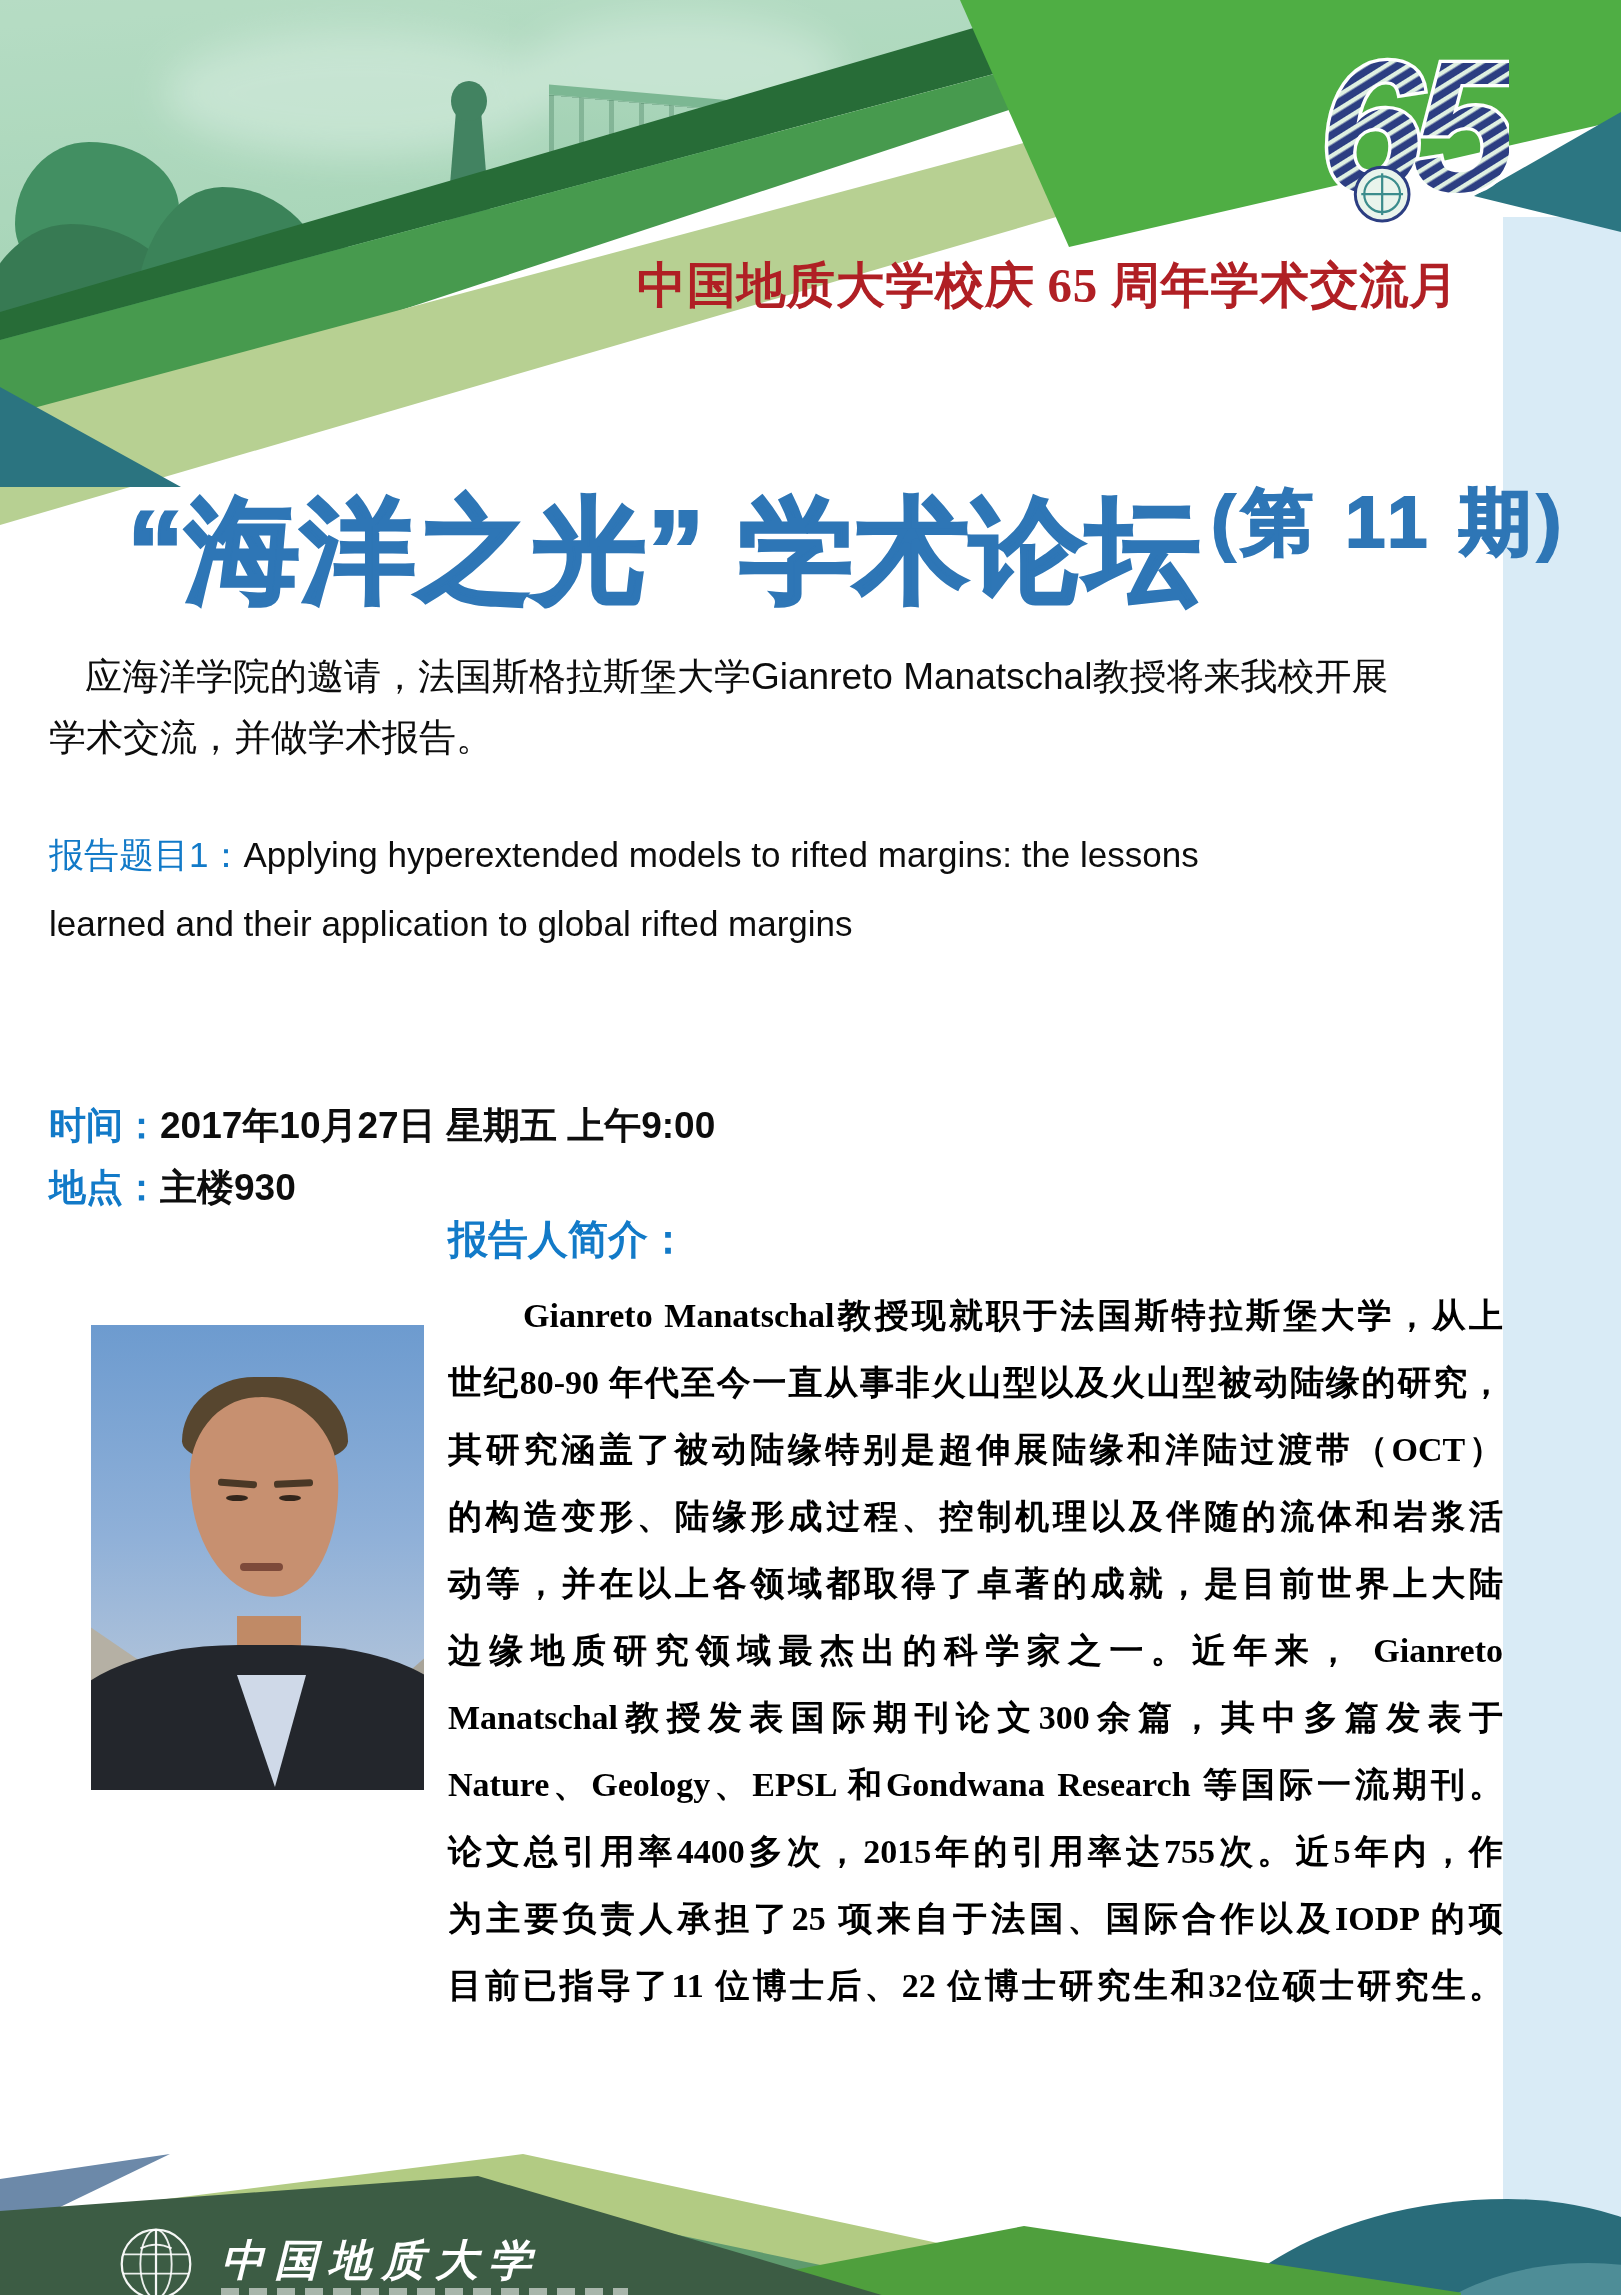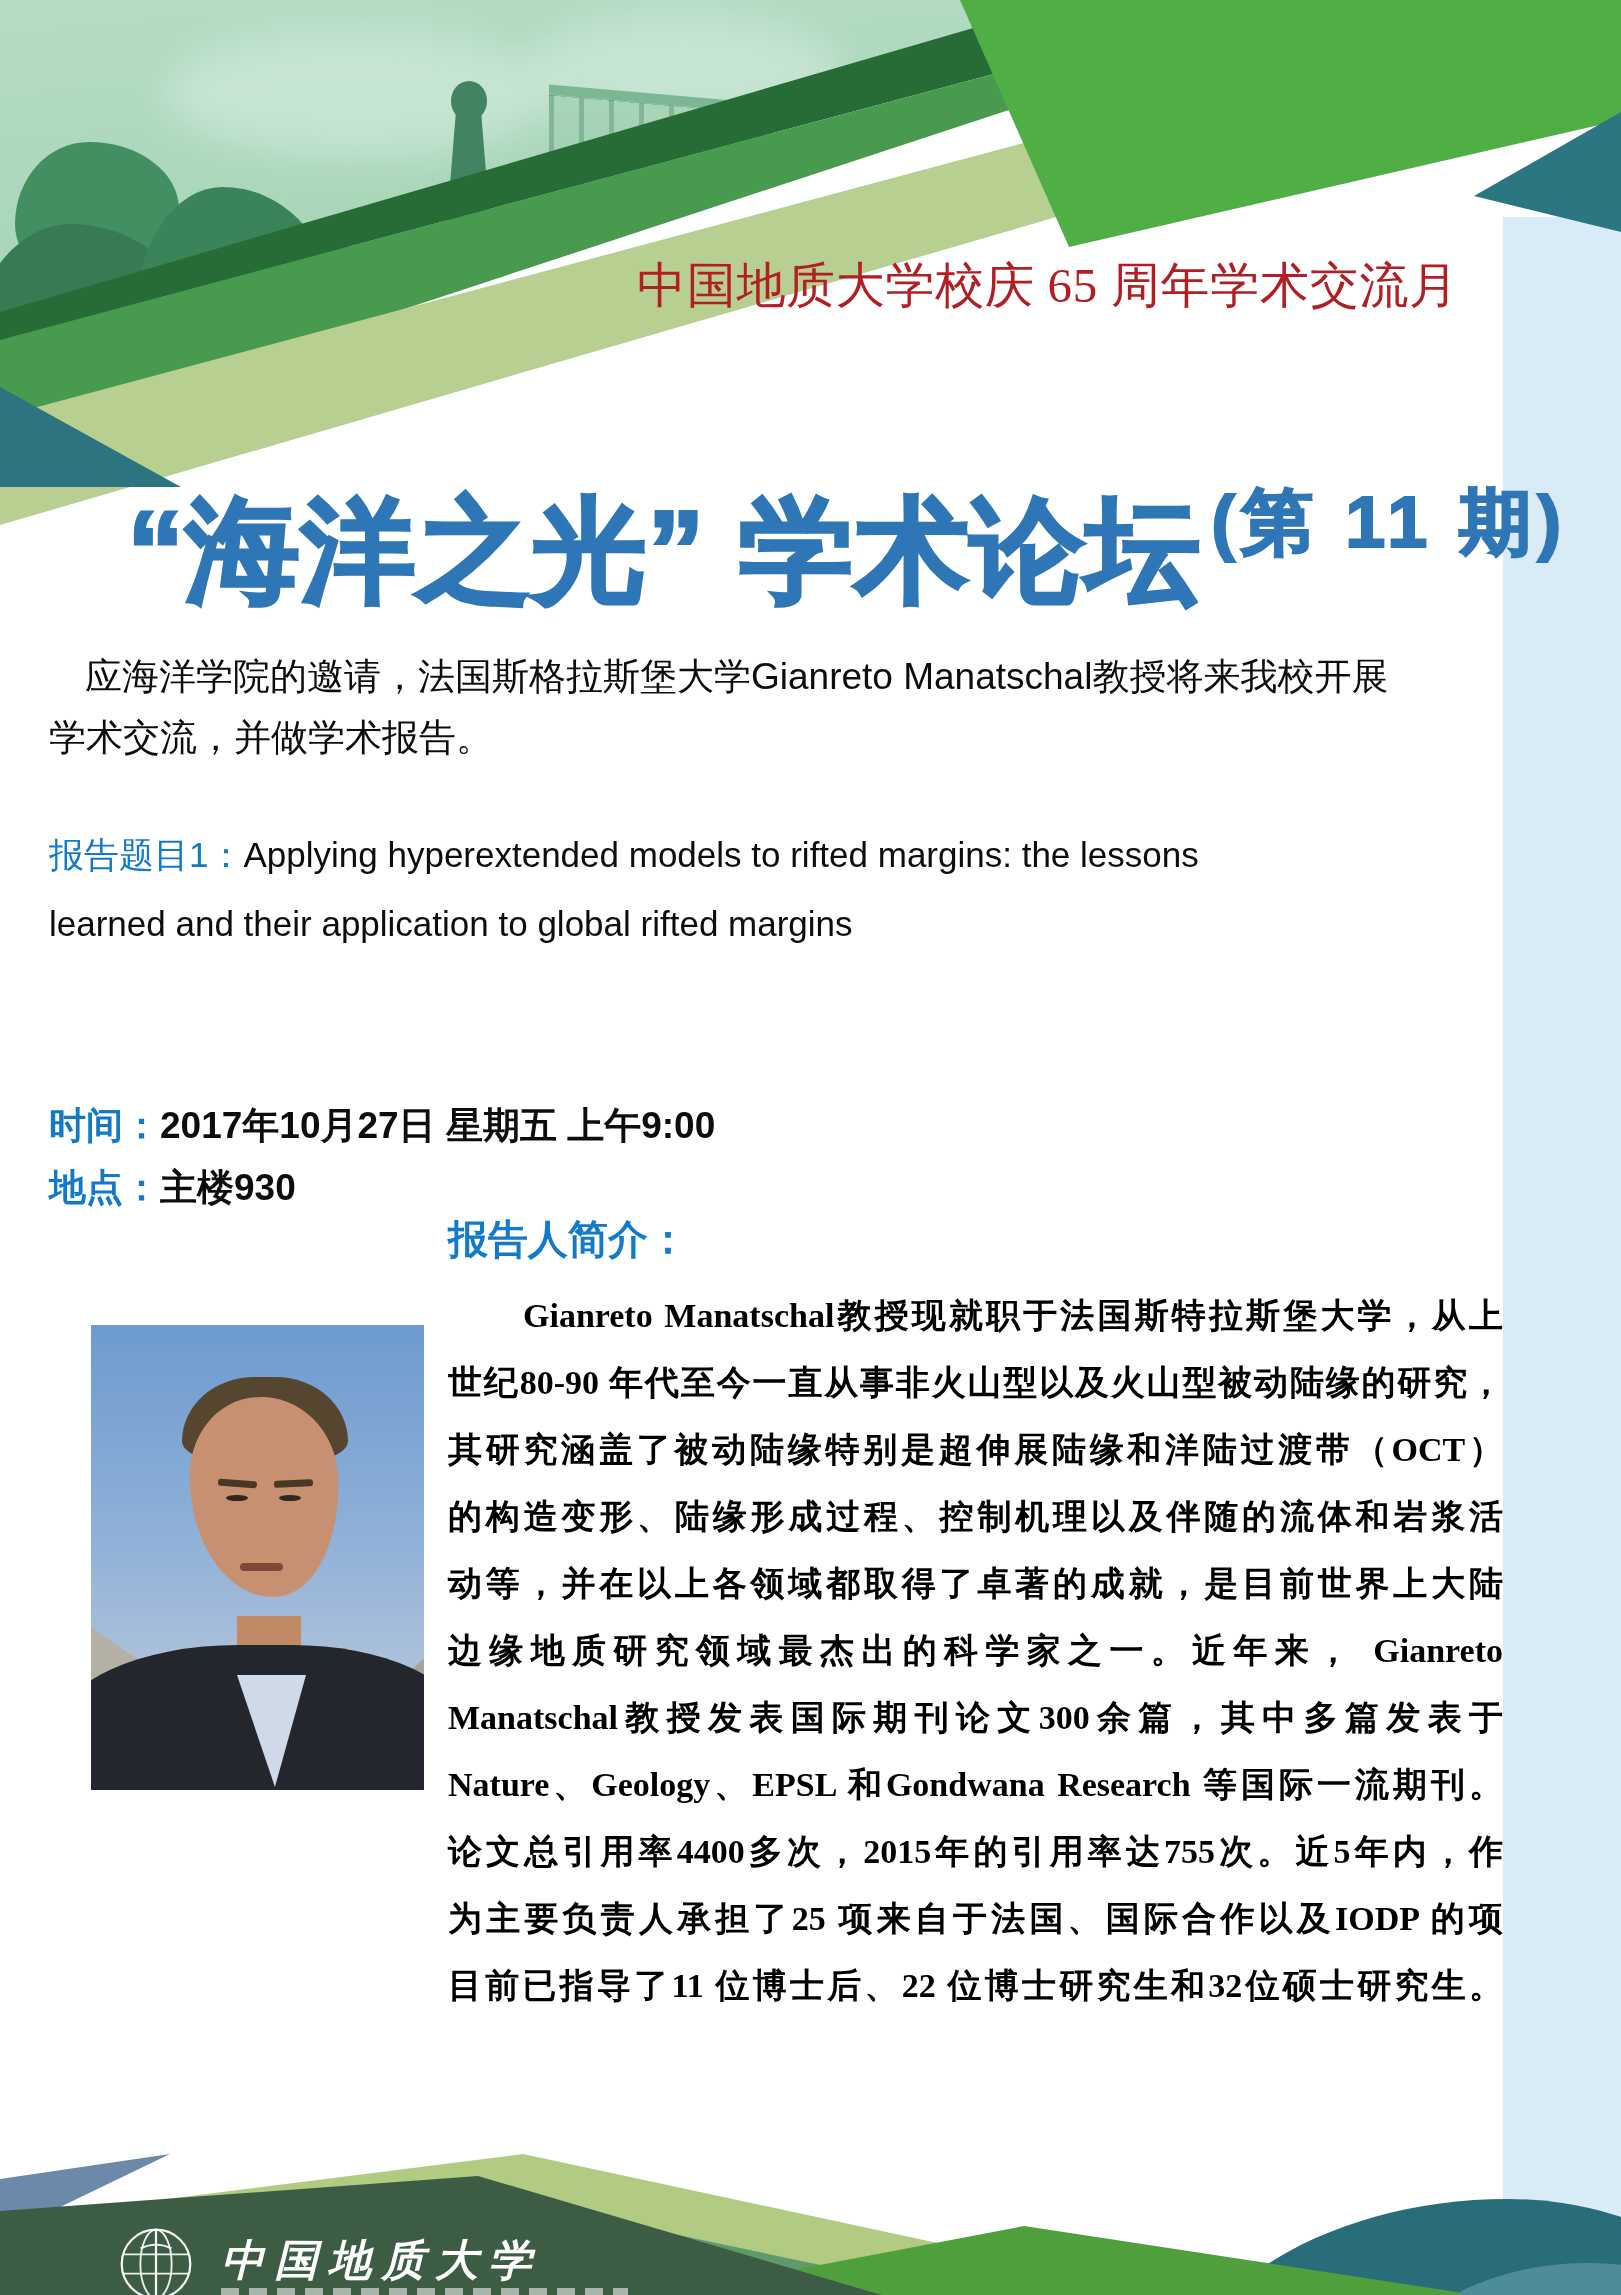--- a/index.html
+++ b/index.html
@@ -36,21 +36,21 @@
   .statue-base{position:absolute;left:424px;top:336px;width:90px;height:52px;background:#5d8f72;}
   .campus-tint{position:absolute;inset:0;background:rgba(120,195,150,.28);}
 
   .band-dark{clip-path:polygon(1069px 0,1270px 0,0 340px,0 312px);background:#276c37;}
   .band-medium{clip-path:polygon(1270px 0,1343px 0,0 442px,0 340px);background:#479a4e;}
   .band-light{clip-path:polygon(0 417px,1293px 71px,1358px 129px,0 525px);background:#b7d092;}
   .tri-bright{clip-path:polygon(960px 0,1621px 0,1621px 120px,1069px 247px);background:#4fae44;}
   .tri-teal-tr{clip-path:polygon(1474px 196px,1621px 112px,1621px 232px);background:#2c7682;}
   .tri-teal-bl{clip-path:polygon(0 387px,181px 487px,0 487px);background:#2b7480;}
 
-  .slogan{left:637px;top:253px;font-family:"Liberation Serif",serif;font-weight:400;
+  .slogan{left:637px;top:253px;font-family:"Liberation Serif",serif;font-weight:700;
           font-size:49px;color:#b01f24;letter-spacing:0.7px;white-space:nowrap;}
   .logo65{left:1318px;top:21px;width:191px;height:224px;}
 
   
   .title-row{left:127px;top:475px;display:flex;align-items:flex-start;color:#2e76b6;white-space:nowrap;}
   .title-main{font-size:114px;font-weight:900;letter-spacing:1.5px;-webkit-text-stroke:3px #2e76b6;}
   .title-issue{font-size:72px;font-weight:900;margin-left:10px;letter-spacing:6px;-webkit-text-stroke:2.2px #2e76b6;}
 
   
   .intro{left:49px;top:646px;width:1456px;font-size:37px;line-height:61px;font-weight:400;color:#0d0d0d;}
@@ -132,20 +132,35 @@
 
     <div class="layer band-dark"></div>
     <div class="layer band-medium"></div>
     <div class="layer band-light"></div>
     <div class="layer tri-bright"></div>
     <div class="layer tri-teal-tr"></div>
     <div class="layer tri-teal-bl"></div>
 
     <div class="abs slogan">中国地质大学校庆 65 周年学术交流月</div>
 
+    <div class="abs logo65">
+      <svg width="191" height="224" viewBox="0 0 256 300">
+        <defs>
+          <pattern id="stripes" width="16" height="16" patternUnits="userSpaceOnUse" patternTransform="rotate(58)">
+            <rect width="16" height="16" fill="#2c3e82"></rect>
+            <rect width="6" height="16" fill="#dff0e2"></rect>
+          </pattern>
+        </defs>
+        <text x="2" y="228" font-family="Liberation Sans, sans-serif" font-size="250" font-weight="900" font-style="italic" letter-spacing="-14" fill="url(#stripes)" stroke="#ffffff" stroke-width="9" paint-order="stroke">65</text>
+        <circle cx="86" cy="232" r="36" fill="#e9f4ec" stroke="#2c3e82" stroke-width="4"></circle>
+        <circle cx="86" cy="232" r="24" fill="none" stroke="#3b8c8c" stroke-width="3"></circle>
+        <line x1="86" y1="204" x2="86" y2="260" stroke="#3b8c8c" stroke-width="3"></line>
+        <line x1="58" y1="232" x2="114" y2="232" stroke="#3b8c8c" stroke-width="3"></line>
+      </svg>
+    </div>
   </div>
 
   <div class="abs title-row">
     <span class="title-main">“海洋之光” 学术论坛</span>
     <span class="title-issue">(第 11 期)</span>
   </div>
 
   <div class="abs intro">
     <div class="indent">应海洋学院的邀请，法国斯格拉斯堡大学Gianreto Manatschal教授将来我校开展</div>
     <div>学术交流，并做学术报告。</div>

